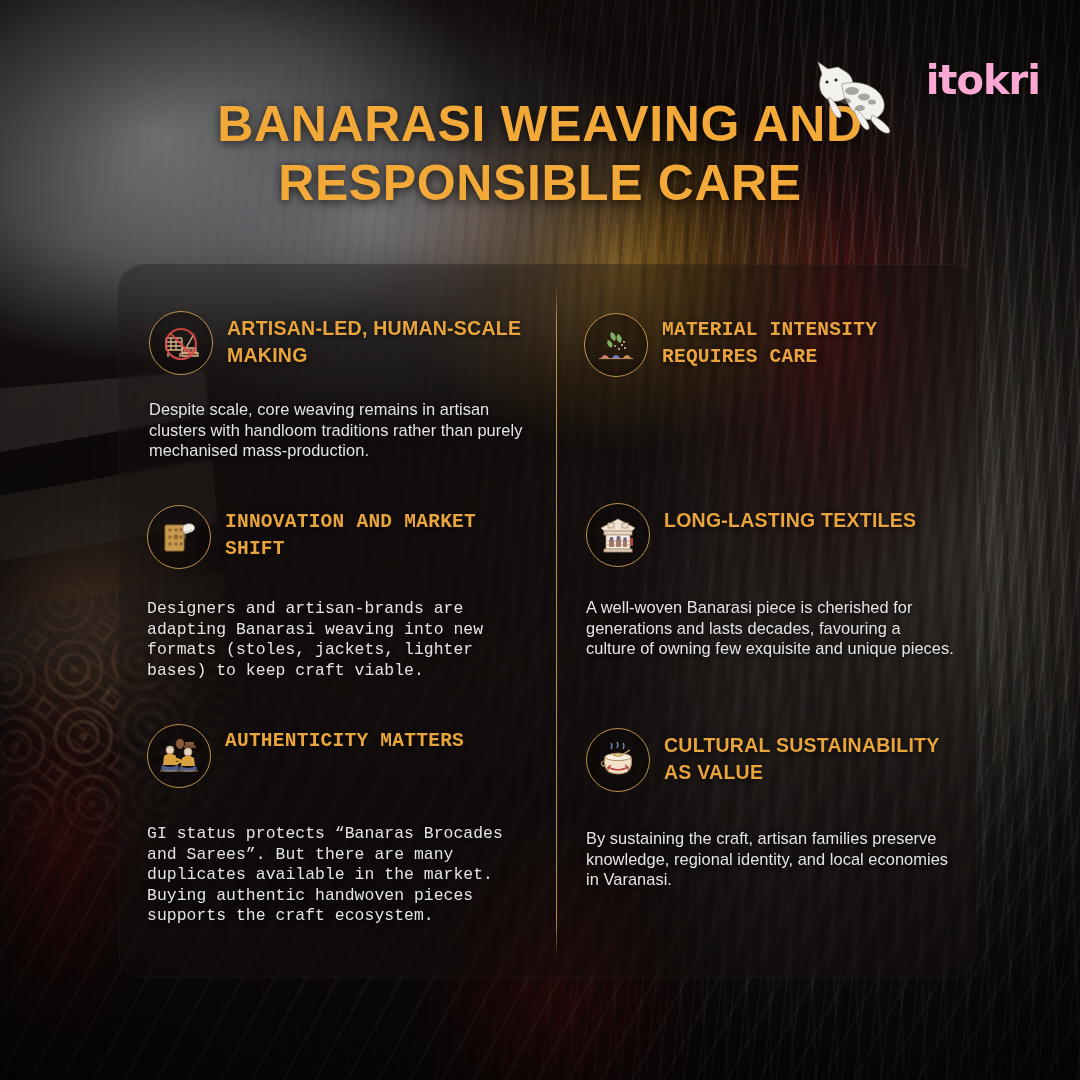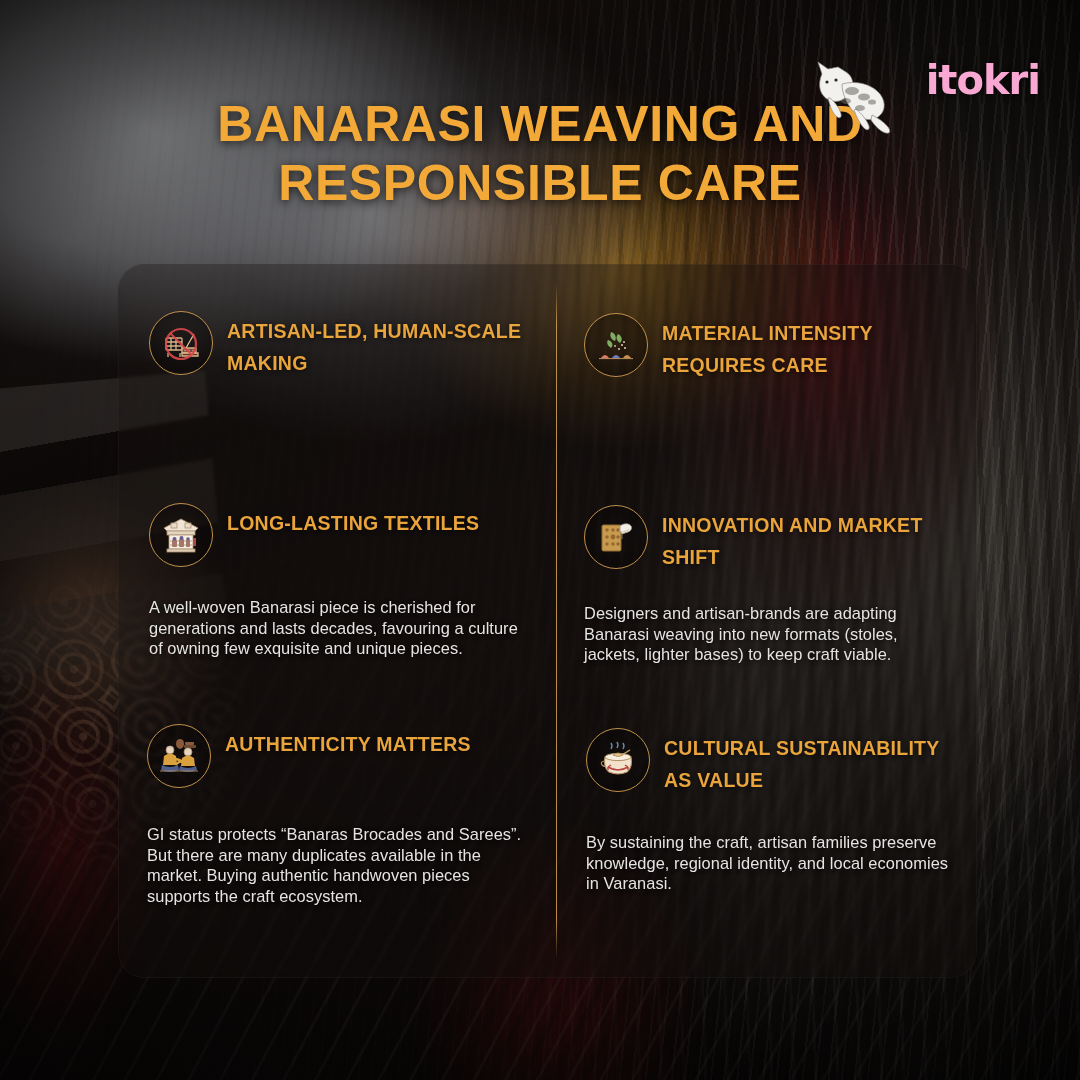--- a/index.html
+++ b/index.html
@@ -134,38 +134,38 @@
   }
 
   #grid{
     position:absolute;inset:0;z-index:4;
     display:grid;
     grid-template-columns:437px 420px;
     grid-template-rows:206px 215px 260px;
   }
   .cell{position:relative;box-sizing:border-box;padding:0 22px 0 0;}
   .cell.left{padding-left:30px;}
-  .cell.right{padding-left:28px;}
+  .cell.right{padding-left:28px;font-family:Liberation Mono, monospace;}
 
   .card-head{display:flex;align-items:flex-start;gap:14px;padding-top:48px;}
   .cell.right .card-head{padding-top:50px;}
 
   .icon-wrap{
     flex:0 0 auto;width:62px;height:62px;border-radius:50%;
     border:1.4px solid #C1904B;
     background:rgba(10,7,6,0.30);
     display:flex;align-items:center;justify-content:center;
     overflow:hidden;
     box-shadow:0 0 10px rgba(0,0,0,.35) inset;
   }
   .icon-wrap svg{display:block;}
 
   .head-text{
     color:#E9A43B;
-    font-size:19.5px;line-height:32px;font-weight:bold;
+    font-size:19.5px;line-height:27px;font-weight:bold;
     letter-spacing:.25px;
     text-shadow:0 1px 5px rgba(0,0,0,.65);
     padding-top:4px;
     max-width:300px;
   }
   .cell.right .head-text{max-width:280px;}
 
   .body-text{
     color:#E6E4E2;
     font-size:16.4px;line-height:20.6px;
@@ -256,20 +256,21 @@
               <circle cx="29" cy="32.5" r="1"></circle>
                 <circle cx="33" cy="32.5" r="1"></circle>
                 <circle cx="37" cy="32.5" r="1"></circle>
             </g>
             <circle cx="25" cy="26" r="15" fill="none" stroke="#D8484A" stroke-width="2.2" opacity=".9"></circle>
             <line x1="14" y1="15" x2="36" y2="37" stroke="#D8484A" stroke-width="2.2" opacity=".9"></line>
           </svg>
         </span>
         <span class="head-text">ARTISAN-LED, HUMAN-SCALE MAKING</span>
       </div>
+      <div class="body-text">Despite scale, core weaving remains in artisan clusters with handloom traditions rather than purely mechanised mass-production.</div>
     </div>
 
     <div class="cell right c2">
       <div class="card-head">
         <span class="icon-wrap">
           <svg viewBox="0 0 50 50" width="50" height="50">
             <g fill="#7FAE63">
               <path d="M20 12 C24 13 26 17 24 21 C21 20 18 17 20 12 Z"></path>
               <path d="M27 14 C31 16 32 20 29 23 C26 21 24 18 27 14 Z"></path>
               <path d="M17 20 C21 21 23 25 20 28 C17 26 15 23 17 20 Z"></path>
@@ -284,53 +285,20 @@
             <g>
               <path d="M10 38 q4 -6 8 0 z" fill="#D97A6A"></path>
               <path d="M21 38 q4 -6 8 0 z" fill="#6C7FC4"></path>
               <path d="M32 38 q4 -6 8 0 z" fill="#C8924E"></path>
             </g>
             <line x1="8" y1="38.6" x2="42" y2="38.6" stroke="#bb9160" stroke-width="1"></line>
           </svg>
         </span>
         <span class="head-text">MATERIAL INTENSITY REQUIRES CARE</span>
       </div>
-    </div>
-
-    <div class="cell left c3">
-      <div class="card-head">
-        <span class="icon-wrap">
-          <svg viewBox="0 0 50 50" width="50" height="50">
-            <g stroke="#b08f6e" stroke-width=".8">
-              <path d="M8 18 L25 9 L42 18 L39 21 L11 21 Z" fill="#efe6d8"></path>
-              <rect x="11" y="21" width="28" height="4" fill="#e2d5c2"></rect>
-              <rect x="13" y="25" width="24" height="14" fill="#f5efe4"></rect>
-              <rect x="11" y="39" width="28" height="3" fill="#d9cbb5"></rect>
-              <rect x="15" y="13" width="6" height="5" fill="#e8dcca"></rect>
-              <rect x="29" y="13" width="6" height="5" fill="#e8dcca"></rect>
-            </g>
-            <g fill="#a8736a">
-              <rect x="16" y="30" width="5" height="7" rx="1"></rect>
-              <rect x="23" y="29" width="5" height="8" rx="1"></rect>
-              <rect x="30" y="30" width="4" height="7" rx="1"></rect>
-            </g>
-            <g fill="#6a5c8a">
-              <circle cx="18.5" cy="29" r="2"></circle>
-                <circle cx="25.5" cy="28" r="2"></circle>
-                <circle cx="32" cy="29" r="1.8"></circle>
-            </g>
-            <rect x="37" y="28" width="3" height="8" fill="#b04848"></rect>
-            <g stroke="#9a8262" stroke-width=".7">
-              <path d="M14 31 h22 M14 35 h22"></path>
-            </g>
-          </svg>
-        </span>
-        <span class="head-text">LONG-LASTING TEXTILES</span>
-      </div>
-      <div class="body-text">A well-woven Banarasi piece is cherished for generations and lasts decades, favouring a culture of owning few exquisite and unique pieces.</div>
     </div>
 
     <div class="cell right c4">
       <div class="card-head">
         <span class="icon-wrap">
           <svg viewBox="0 0 50 50" width="50" height="50">
             <rect x="11" y="13" width="19" height="26" rx="1.5" fill="#C79A4E" stroke="#8e6d32" stroke-width="1"></rect>
             <g fill="#8a5f28" opacity=".85">
               <circle cx="16" cy="18" r="1.7"></circle>
                 <circle cx="22" cy="18" r="1.7"></circle>
@@ -345,20 +313,53 @@
             <path d="M29 14 C33 11 38 11 40 14 C41.5 16 40 19 37 20 L31 22 L29 19 Z" fill="#F4EFE6" stroke="#a39886" stroke-width=".8"></path>
             <path d="M30 20 C33 20 36 19 38 17" stroke="#b9ad98" stroke-width=".7" fill="none"></path>
             <path d="M31 22 L31 27" stroke="#a39886" stroke-width=".8" fill="none"></path>
           </svg>
         </span>
         <span class="head-text">INNOVATION AND MARKET SHIFT</span>
       </div>
       <div class="body-text">Designers and artisan-brands are adapting Banarasi weaving into new formats (stoles, jackets, lighter bases) to keep craft viable.</div>
     </div>
 
+    <div class="cell left c3">
+      <div class="card-head">
+        <span class="icon-wrap">
+          <svg viewBox="0 0 50 50" width="50" height="50">
+            <g stroke="#b08f6e" stroke-width=".8">
+              <path d="M8 18 L25 9 L42 18 L39 21 L11 21 Z" fill="#efe6d8"></path>
+              <rect x="11" y="21" width="28" height="4" fill="#e2d5c2"></rect>
+              <rect x="13" y="25" width="24" height="14" fill="#f5efe4"></rect>
+              <rect x="11" y="39" width="28" height="3" fill="#d9cbb5"></rect>
+              <rect x="15" y="13" width="6" height="5" fill="#e8dcca"></rect>
+              <rect x="29" y="13" width="6" height="5" fill="#e8dcca"></rect>
+            </g>
+            <g fill="#a8736a">
+              <rect x="16" y="30" width="5" height="7" rx="1"></rect>
+              <rect x="23" y="29" width="5" height="8" rx="1"></rect>
+              <rect x="30" y="30" width="4" height="7" rx="1"></rect>
+            </g>
+            <g fill="#6a5c8a">
+              <circle cx="18.5" cy="29" r="2"></circle>
+                <circle cx="25.5" cy="28" r="2"></circle>
+                <circle cx="32" cy="29" r="1.8"></circle>
+            </g>
+            <rect x="37" y="28" width="3" height="8" fill="#b04848"></rect>
+            <g stroke="#9a8262" stroke-width=".7">
+              <path d="M14 31 h22 M14 35 h22"></path>
+            </g>
+          </svg>
+        </span>
+        <span class="head-text">LONG-LASTING TEXTILES</span>
+      </div>
+      <div class="body-text">A well-woven Banarasi piece is cherished for generations and lasts decades, favouring a culture of owning few exquisite and unique pieces.</div>
+    </div>
+
     <div class="cell right c6">
       <div class="card-head">
         <span class="icon-wrap">
           <svg viewBox="0 0 50 50" width="50" height="50">
             <g fill="#8a5a3a">
               <path d="M26 8 q4 0 4 5 q0 4 -4 5 q-4 -1 -4 -5 q0 -5 4 -5 Z"></path>
             </g>
             <rect x="30" y="14" width="12" height="3" rx="1" fill="#6a4a30"></rect>
             <rect x="31" y="11" width="9" height="3" rx="1" fill="#8a5a3a"></rect>
             <g>

